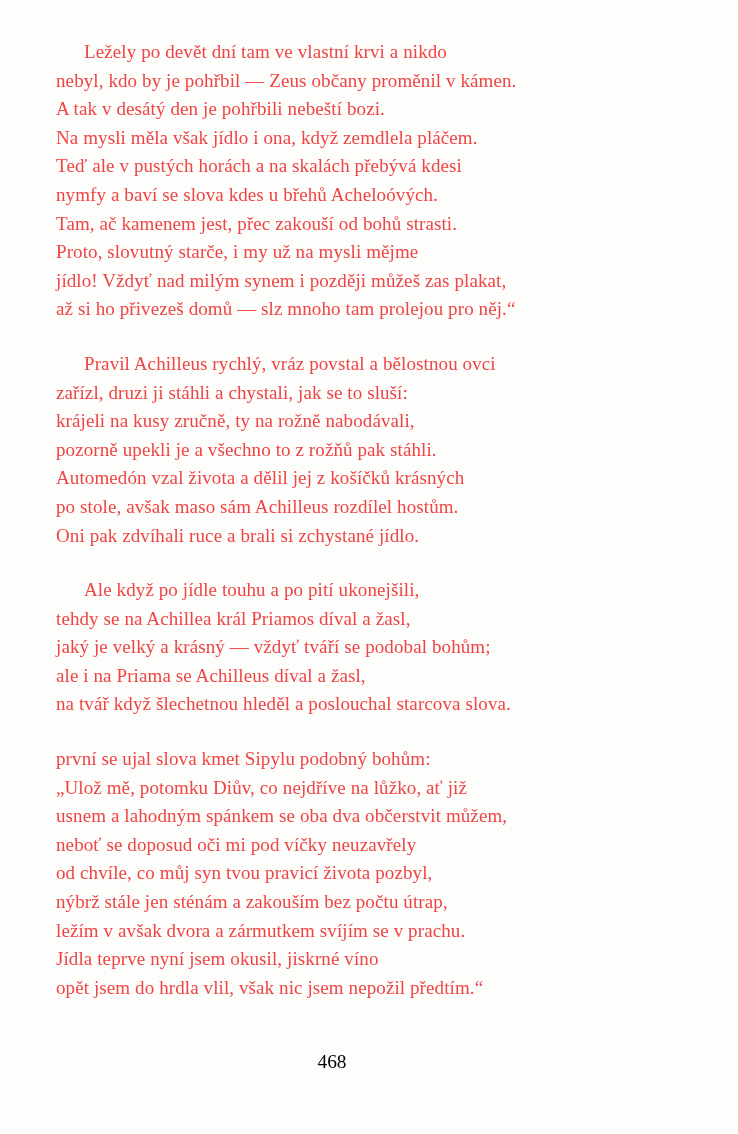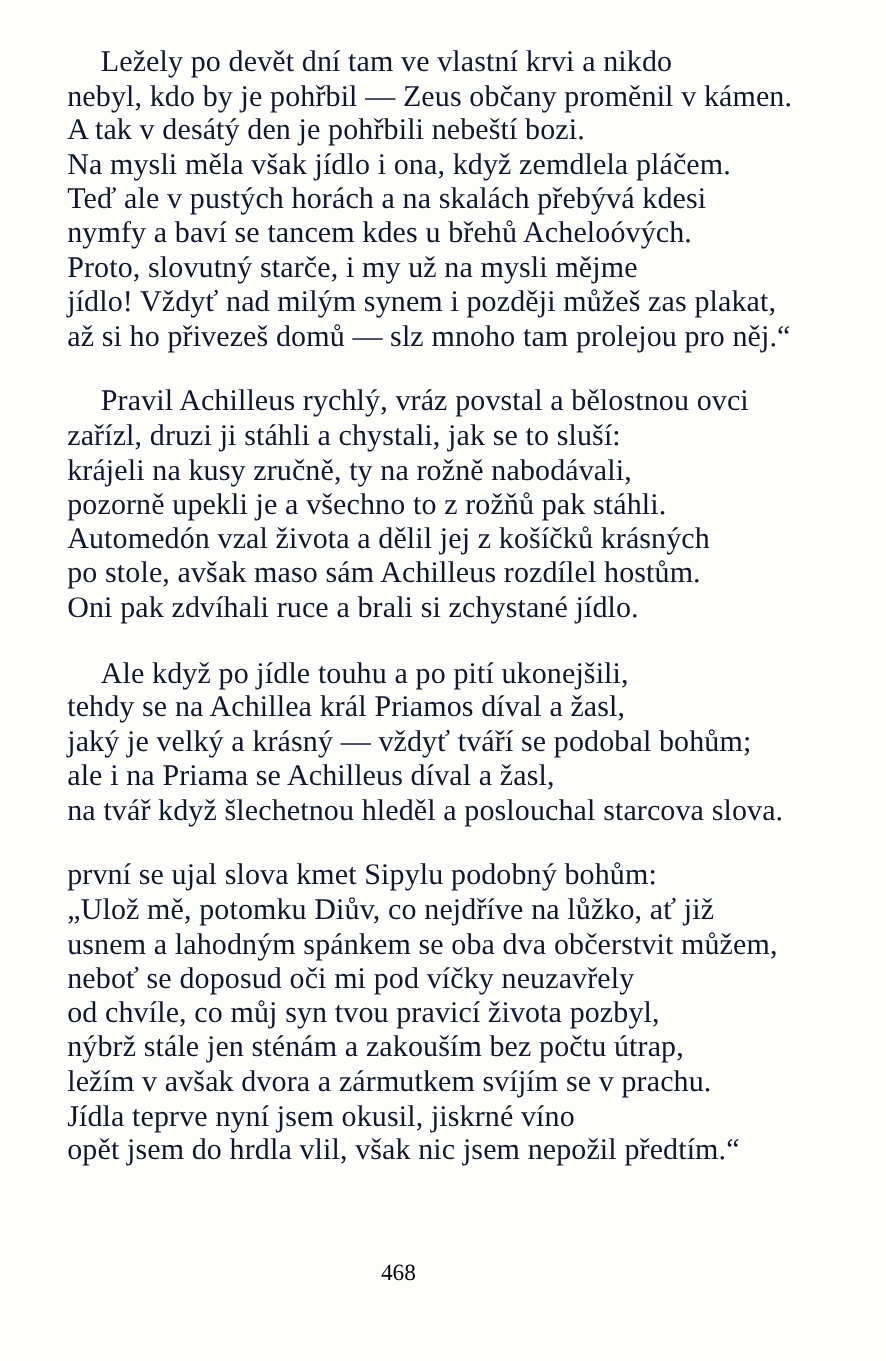--- a/index.html
+++ b/index.html
@@ -29,25 +29,25 @@
     top: 38px;
     width: 620px;
   }
   .stanza {
     margin: 0 0 26px 0;
   }
   .stanza:last-of-type {
     margin-bottom: 0;
   }
   .line {
-    font-size: 25px;
+    font-size: 19px;
     line-height: 28.6px;
     letter-spacing: 0.1px;
     white-space: pre-wrap;
-    color: #0f172a;
+    color: #ef4444;
   }
   .line.indent {
     text-indent: 28px;
   }
   .page-number {
     position: absolute;
     left: 0;
     top: 1051px;
     width: 664px;
     text-align: center;
@@ -61,21 +61,22 @@
 <div class="page">
 
   <div class="text-block">
 
     <div class="stanza">
       <div class="line indent">Ležely po devět dní tam ve vlastní krvi a nikdo</div>
       <div class="line">nebyl, kdo by je pohřbil — Zeus občany proměnil v kámen.</div>
       <div class="line">A tak v desátý den je pohřbili nebeští bozi.</div>
       <div class="line">Na mysli měla však jídlo i ona, když zemdlela pláčem.</div>
       <div class="line">Teď ale v pustých horách a na skalách přebývá kdesi</div>
-      <div class="line">nymfy a baví se tancem kdes u břehů Acheloóvých.</div>
+      <div class="line">nymfy a baví se slova kdes u břehů Acheloóvých.</div>
+      <div class="line">Tam, ač kamenem jest, přec zakouší od bohů strasti.</div>
       <div class="line">Proto, slovutný starče, i my už na mysli mějme</div>
       <div class="line">jídlo! Vždyť nad milým synem i později můžeš zas plakat,</div>
       <div class="line">až si ho přivezeš domů — slz mnoho tam prolejou pro něj.“</div>
     </div>
 
     <div class="stanza">
       <div class="line indent">Pravil Achilleus rychlý, vráz povstal a bělostnou ovci</div>
       <div class="line">zařízl, druzi ji stáhli a chystali, jak se to sluší:</div>
       <div class="line">krájeli na kusy zručně, ty na rožně nabodávali,</div>
       <div class="line">pozorně upekli je a všechno to z rožňů pak stáhli.</div>

